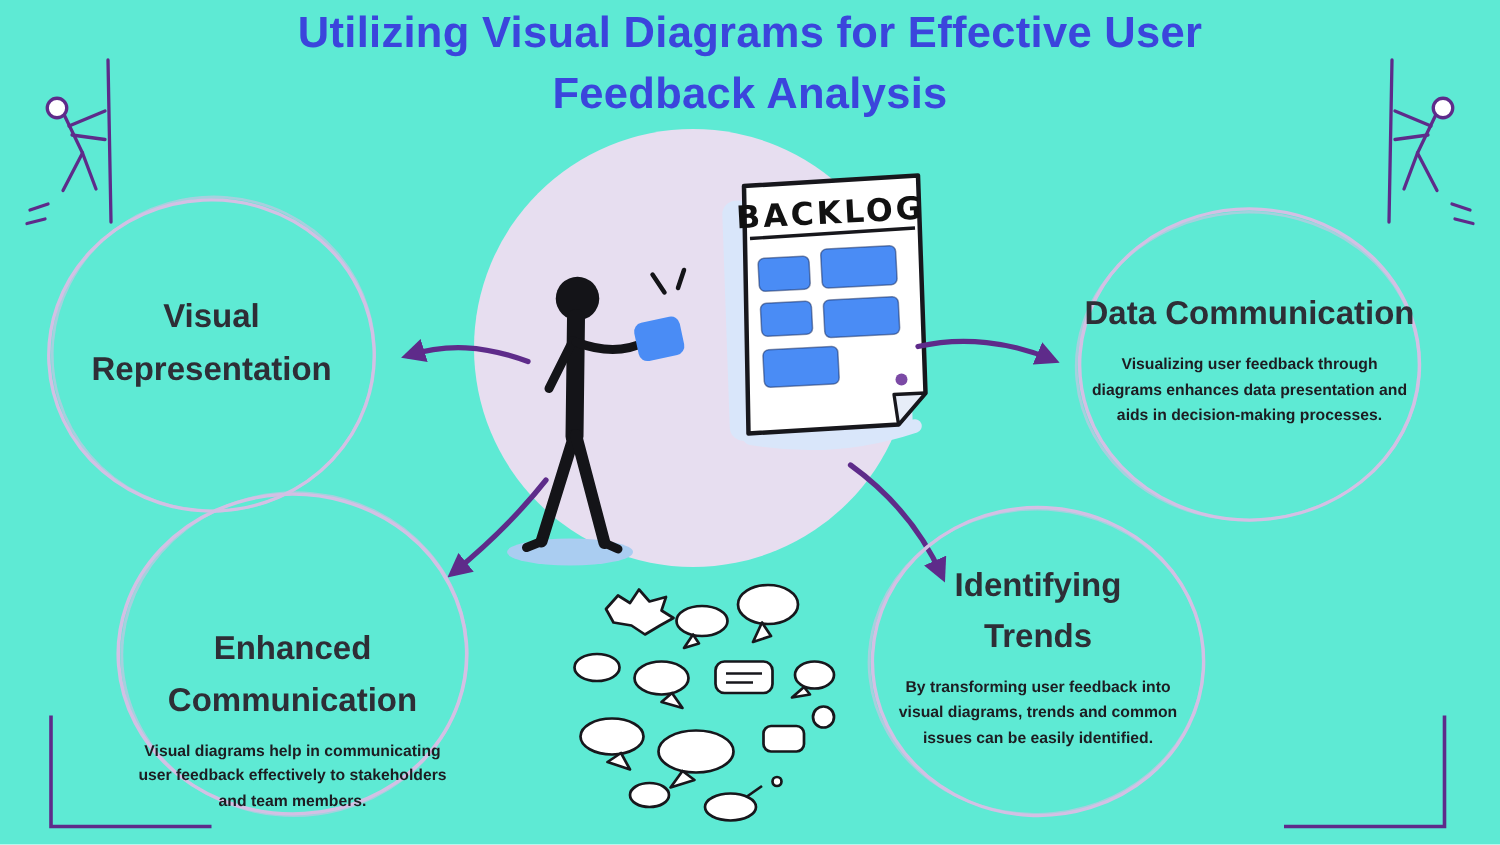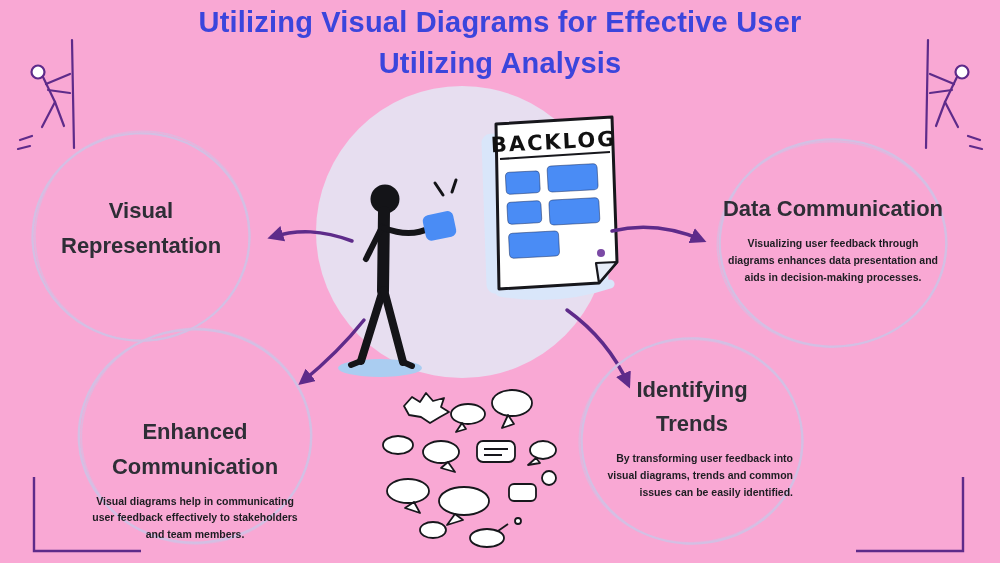--- a/index.html
+++ b/index.html
@@ -1,17 +1,17 @@
 <!DOCTYPE html>
 <html><head>
 <meta charset="utf-8">
 <style>
   html,body{margin:0;padding:0;background:#fff;}
   .canvas{
-    position:relative;width:1000px;height:563px;background:#f9a8d4;overflow:hidden;
+    position:relative;width:1000px;height:563px;background:#5eead4;overflow:hidden;
     font-family:"Liberation Sans",sans-serif;
   }
   .title{
     position:absolute;top:2px;left:0;width:100%;margin:0;z-index:3;
     text-align:center;font-size:29px;line-height:1.4;font-weight:bold;
     color:#3b45dc;letter-spacing:.2px;
   }
   .scene{position:absolute;inset:0;z-index:1;pointer-events:none;}
   .node{
     position:absolute;z-index:2;display:flex;align-items:center;justify-content:center;
@@ -25,28 +25,28 @@
   .node p{
     margin:0;width:215px;font-size:10.5px;line-height:1.6;font-weight:bold;color:#1d1d22;
   }
   .node-tl{left:141px;top:237px;width:226px;height:216px;}
   .node-tr{left:833px;top:243px;width:236px;height:216px;}
   .node-bl{left:195px;top:436px;width:242px;height:222px;align-items:flex-end;}
   .node-br{left:692px;top:441px;width:230px;height:214px;}
   .node-tl h2{max-width:160px;}
   .node-bl h2{max-width:175px;}
   .node-br h2{max-width:120px;}
-  .node-br p{width:202px;text-align:right;}
+  .node-br p{width:202px;}
 </style>
 </head>
 <body>
 
 <div class="canvas">
 
-  <h1 class="title"><span>Utilizing Visual Diagrams for Effective User</span><br><span>Utilizing Analysis</span></h1>
+  <h1 class="title"><span>Utilizing Visual Diagrams for Effective User</span><br><span>Feedback Analysis</span></h1>
 
   <svg class="scene" viewBox="0 0 1000 563">
     <defs>
       <marker id="ah" viewBox="0 0 10 10" refX="7" refY="5" markerWidth="4.6" markerHeight="4.6" orient="auto">
         <path d="M0,0 L10,5 L0,10 z" fill="#5e2b8a"></path>
       </marker>
     </defs>
 
     <g>
       <circle cx="462" cy="232" r="146" fill="#e7def0"></circle>

